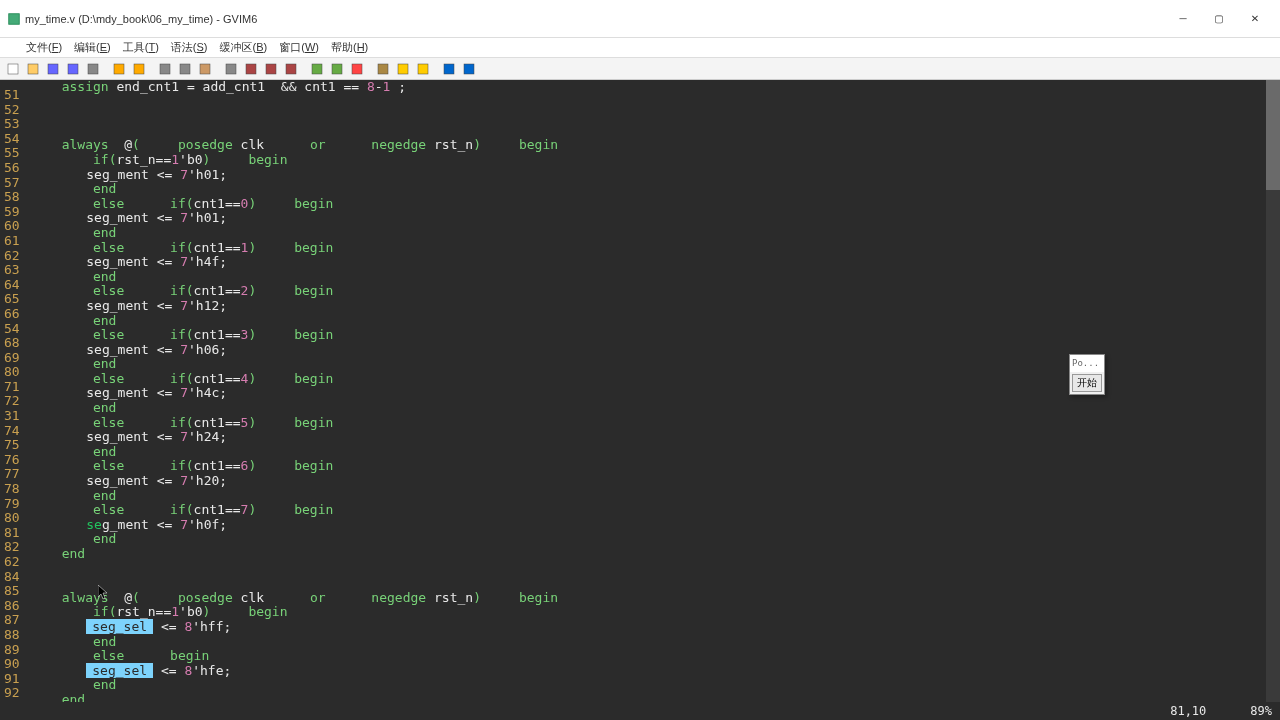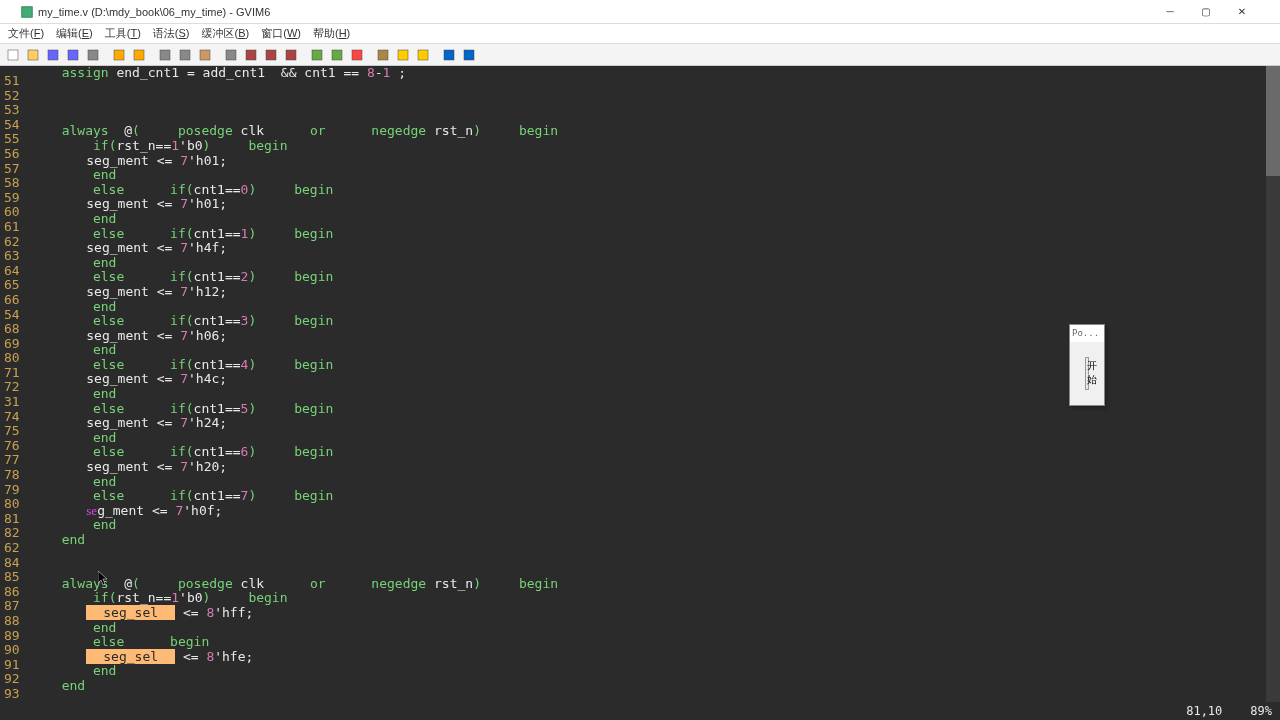--- a/index.html
+++ b/index.html
@@ -7,37 +7,37 @@
   font-family: "Segoe UI", Tahoma, sans-serif;
   font-size: 12px;
   background: #f0f0f0;
   width: 1280px;
   height: 720px;
   overflow: hidden;
   display: flex;
   flex-direction: column;
 }
 .titlebar {
-  height: 24px;
+  height: 38px;
   background: #fff;
   display: flex;
   align-items: center;
-  padding: 0 20px;
+  padding: 0 7px;
   border-bottom: 1px solid #ddd;
 }
 .titlebar .icon { width: 14px; height: 14px; margin-right: 4px; }
 .titlebar .title { flex: 1; font-size: 11px; color: #333; }
 .winbtns { display: flex; gap: 0; }
 .winbtn { width: 36px; height: 20px; display: flex; align-items: center; justify-content: center; color: #333; font-size: 10px; }
 .menubar {
   height: 20px;
   background: #fff;
   display: flex;
   align-items: center;
-  padding: 0 2px;
+  padding: 0 20px;
   border-bottom: 1px solid #ddd;
   font-size: 11px;
 }
 .menuitem { padding: 2px 6px; color: #333; }
 .menuitem u { text-decoration: underline; }
 .toolbar {
   height: 22px;
   background: #f4f4f4;
   display: flex;
   align-items: center;
@@ -69,61 +69,61 @@
 .code {
   flex: 1;
   color: #e8e8e8;
   white-space: pre;
 }
 .code .line { height: 14.6px; }
 .kw { color: #78d278; margin-left: 38px; }
 .op { color: #e8e8e8; }
 .num { color: #d67db0; }
 .paren { color: #78d278; }
-.hl { background: #fdba74; color: #2b2b2b; padding: 0 17px; }
-.cursor-mark { color: #d946ef; font-family: Liberation Serif, serif; }
+.hl { background: #7dd3fc; color: #2b2b2b; padding: 0 6px; }
+.cursor-mark { color: #22c55e; }
 .scrollbar {
   position: absolute;
   right: 0;
   top: 0;
   bottom: 0;
   width: 14px;
   background: #3a3a3a;
 }
 .scrollthumb {
   position: absolute;
   right: 0;
   top: 0;
   width: 14px;
   height: 110px;
   background: #6a6a6a;
 }
 .floatwin {
   position: absolute;
   right: 175px;
-  top: 258px;
+  top: 274px;
   width: 36px;
   background: #f0f0f0;
   border: 1px solid #888;
   box-shadow: 2px 2px 4px rgba(0,0,0,0.3);
   font-size: 10px;
 }
 .floatwin .fwtitle { background: #fff; color: #666; padding: 1px 2px; font-size: 9px; }
-.floatwin .fwbtn { background: #e8e8e8; border: 1px solid #999; margin: 15px; text-align: center; padding: 1px; font-family: SimSun, sans-serif; }
+.floatwin .fwbtn { background: #e8e8e8; border: 1px solid #999; margin: 2px; text-align: center; padding: 1px; font-family: SimSun, sans-serif; }
 .statusbar {
   height: 18px;
   background: #2b2b2b;
   color: #e8e8e8;
   display: flex;
   align-items: center;
   justify-content: flex-end;
   padding: 0 8px;
   font-family: Consolas, monospace;
   font-size: 12px;
-  gap: 28px;
+  gap: 44px;
 }
 .mouse-cursor {
   position: absolute;
   left: 98px;
   top: 505px;
   width: 12px;
   height: 16px;
   pointer-events: none;
 }
 </style>

